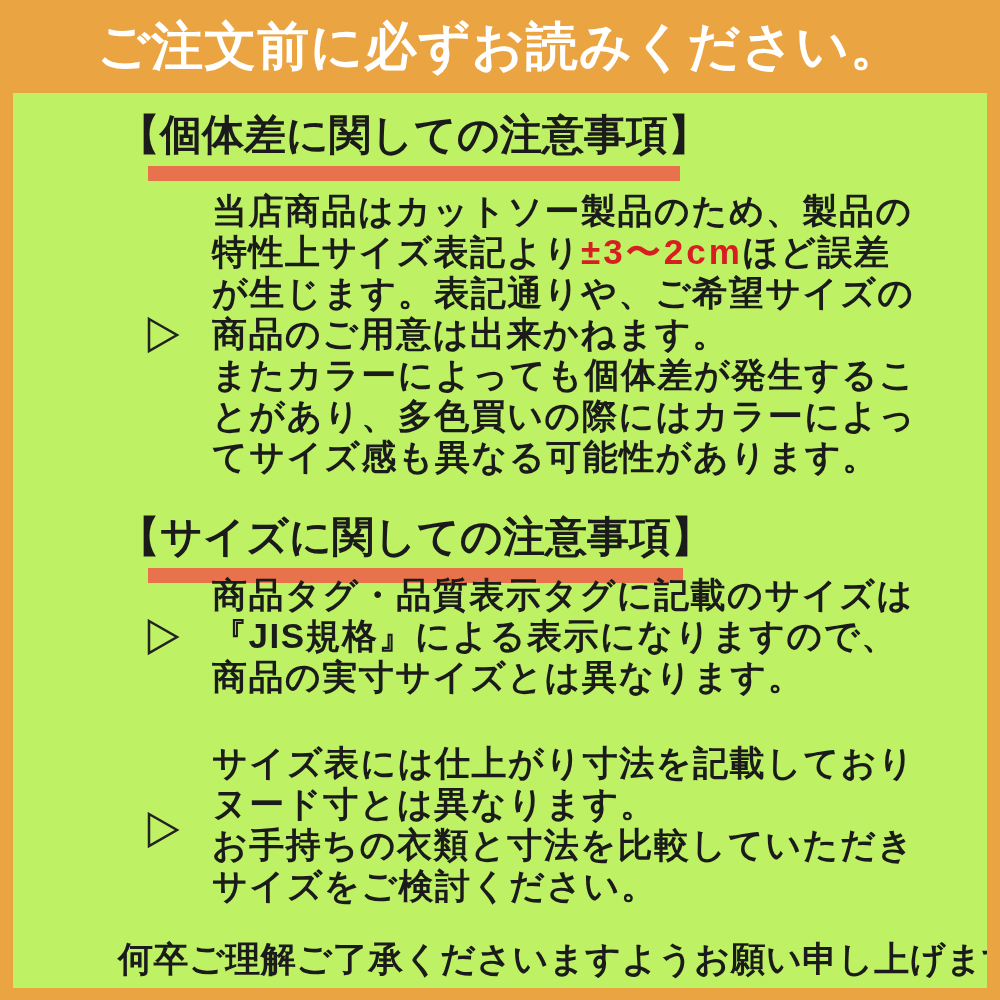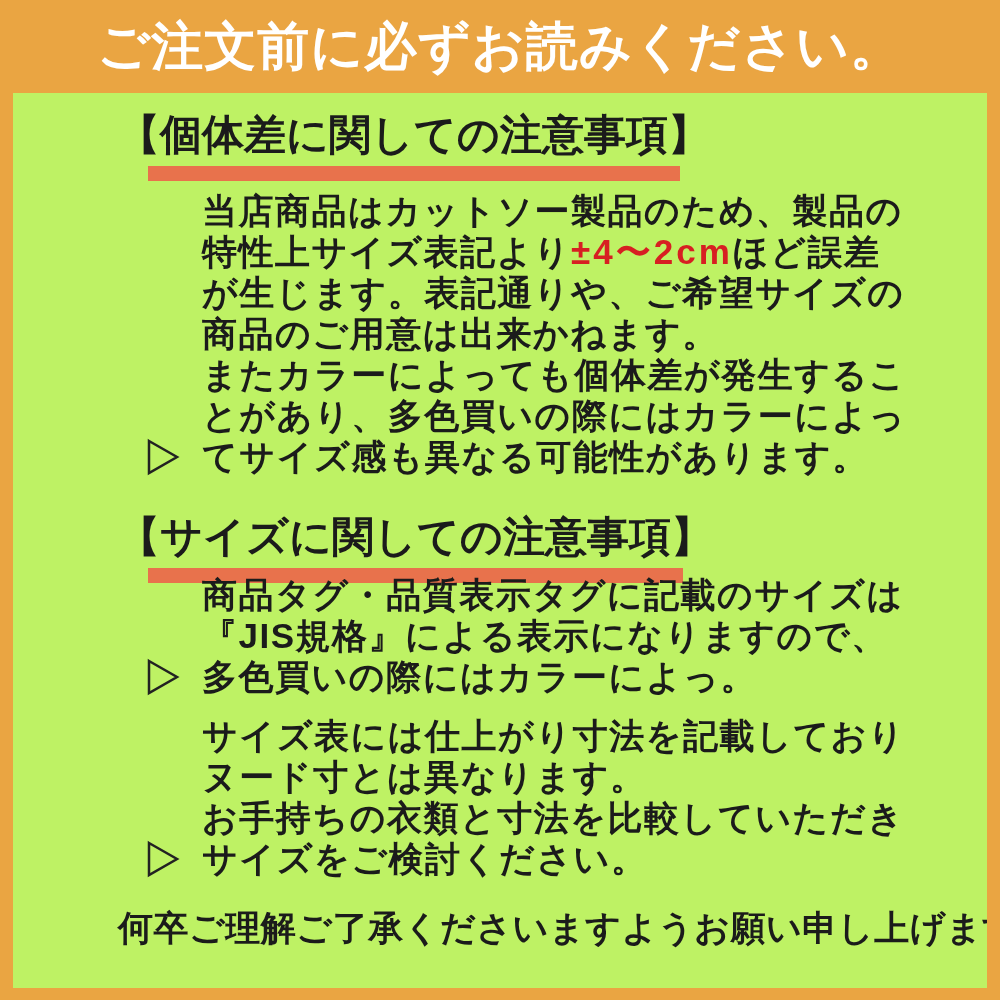--- a/index.html
+++ b/index.html
@@ -42,27 +42,27 @@
     color:var(--ink);
     white-space:nowrap;
   }
   .section-heading .hl{
     padding:0 12px 23px;
     margin:0 -12px;
     background:linear-gradient(to bottom, transparent calc(100% - 15px), var(--bar) calc(100% - 15px));
   }
   .bullet{
     display:flex;
-    align-items:flex-end;
-    gap:22px;
+    align-items:center;
+    gap:32px;
     margin-left:28px;
   }
   .bullet-1{margin-top:28px;}
   .bullet-2{margin-top:10px;}
-  .bullet-3{margin-top:18px;}
+  .bullet-3{margin-top:49px;font-family:Liberation Mono, monospace;}
   .heading-2{margin-top:32px;}
   .tri{
     flex:0 0 auto;
     margin-top:3px;
   }
   .bullet-text .line{
     font-size:35px;
     line-height:41px;
     letter-spacing:1.5px;
     font-weight:600;
@@ -94,39 +94,39 @@
   <div class="content">
 
     <div class="section-heading"><span>【</span><span class="hl">個体差に関しての注意事項</span><span>】</span></div>
 
     <div class="bullet bullet-1">
       <svg class="tri" width="34" height="40" viewBox="0 0 34 40">
         <path d="M3 4 L31 20 L3 36 Z" fill="none" stroke="#222222" stroke-width="2.5" stroke-linejoin="miter"></path>
       </svg>
       <div class="bullet-text">
         <div class="line">当店商品はカットソー製品のため、製品の</div>
-        <div class="line"><span>特性上サイズ表記より</span><span class="tolerance">±4〜2cm</span><span>ほど誤差</span></div>
+        <div class="line"><span>特性上サイズ表記より</span><span class="tolerance">±3〜2cm</span><span>ほど誤差</span></div>
         <div class="line">が生じます。表記通りや、ご希望サイズの</div>
         <div class="line">商品のご用意は出来かねます。</div>
         <div class="line">またカラーによっても個体差が発生するこ</div>
         <div class="line">とがあり、多色買いの際にはカラーによっ</div>
         <div class="line">てサイズ感も異なる可能性があります。</div>
       </div>
     </div>
 
     <div class="section-heading heading-2"><span>【</span><span class="hl">サイズに関しての注意事項</span><span>】</span></div>
 
     <div class="bullet bullet-2">
       <svg class="tri" width="34" height="40" viewBox="0 0 34 40">
         <path d="M3 4 L31 20 L3 36 Z" fill="none" stroke="#222222" stroke-width="2.5" stroke-linejoin="miter"></path>
       </svg>
       <div class="bullet-text">
         <div class="line">商品タグ・品質表示タグに記載のサイズは</div>
         <div class="line">『JIS規格』による表示になりますので、</div>
-        <div class="line">多色買いの際にはカラーによっ。</div>
+        <div class="line">商品の実寸サイズとは異なります。</div>
       </div>
     </div>
 
     <div class="bullet bullet-3">
       <svg class="tri" width="34" height="40" viewBox="0 0 34 40">
         <path d="M3 4 L31 20 L3 36 Z" fill="none" stroke="#222222" stroke-width="2.5" stroke-linejoin="miter"></path>
       </svg>
       <div class="bullet-text">
         <div class="line">サイズ表には仕上がり寸法を記載しており</div>
         <div class="line">ヌード寸とは異なります。</div>

